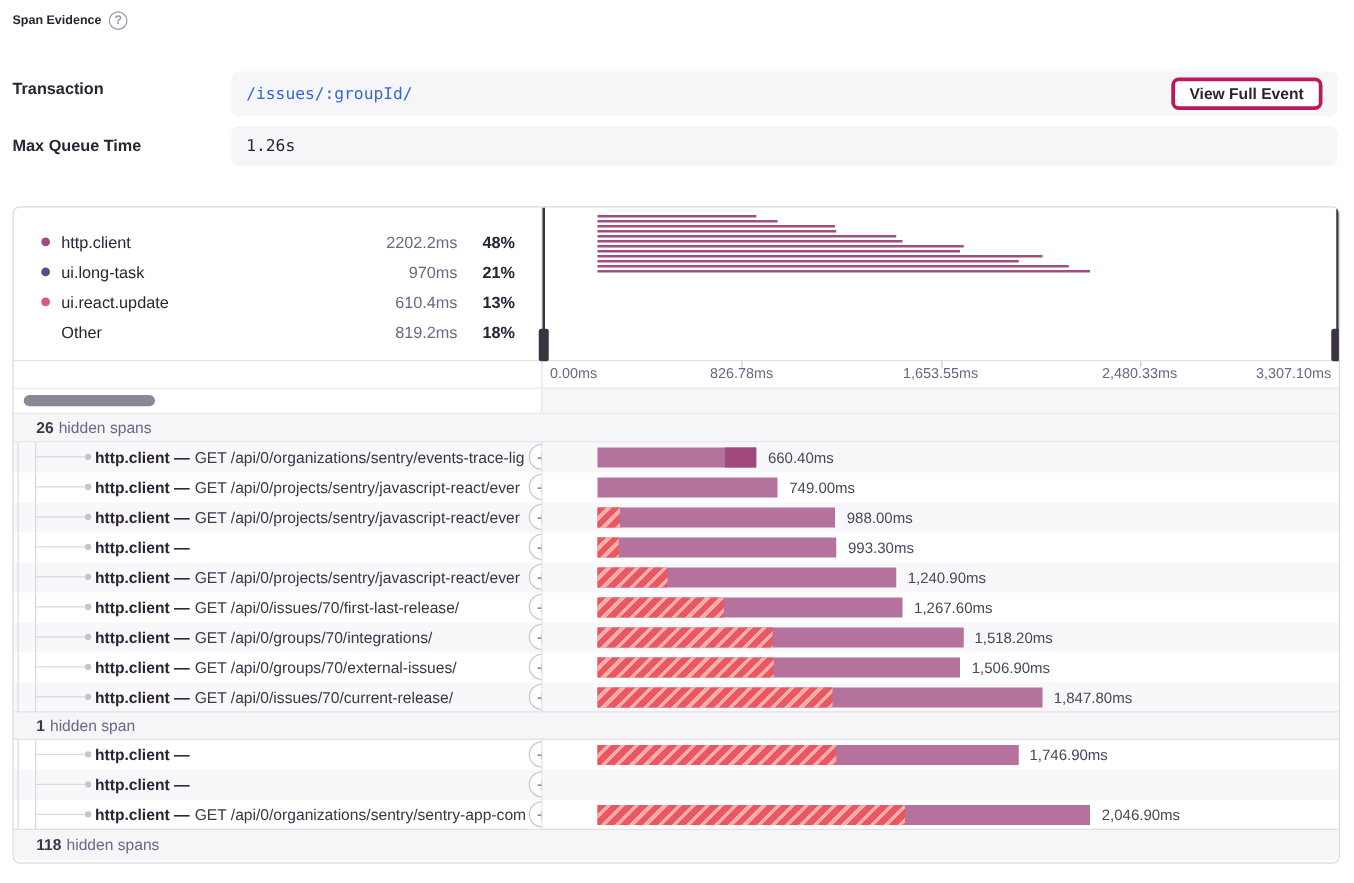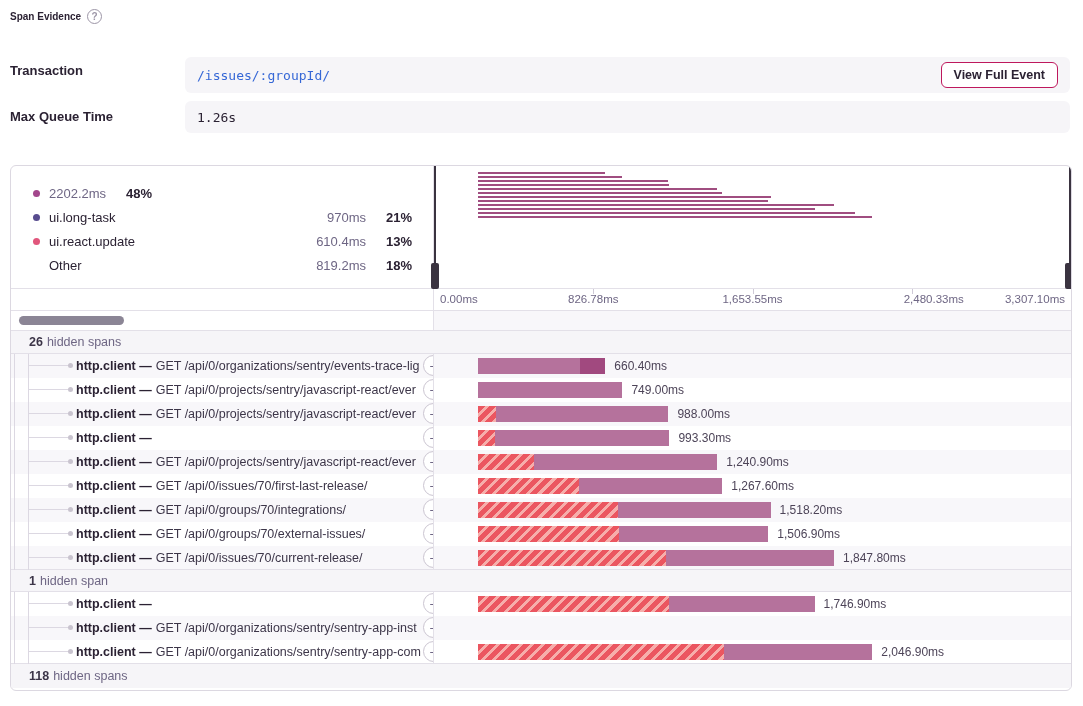--- a/index.html
+++ b/index.html
@@ -23,21 +23,21 @@
   .value-box {
     position:absolute; left:185px; width:885px; background:#f6f5f8;
     border-radius:6px; display:flex; align-items:center; padding:0 12px;
   }
   .value-box .mono-val { font-size:13px; }
   #transaction-box { top:57px; height:36px;gap:24px; }
   #transaction-box .mono-val { color:#3567d6; }
   #maxqueue-box { top:101px; height:32px; }
   #maxqueue-box .mono-val { color:#2b2233; }
   .view-btn {
-    margin-left:auto; background:#fff; border:1px solid #be185d; border-radius:6px;
+    margin-left:auto; background:#fff; border:3px solid #be185d; border-radius:6px;
     height:26px; padding:0 12px; font-size:12.5px; font-weight:700; color:#2b2233;
     display:flex; align-items:center; cursor:pointer; font-family:inherit;
   }
 
   
   .widget {
     position:absolute; left:10px; top:165px; width:1062px; height:526px;
     border:1px solid #dcd8e1; border-radius:6px; overflow:hidden; background:#fff;
   }
   .top-section { display:flex; height:122px; }
@@ -118,20 +118,21 @@
 <div class="field-label" style="top:109px;">Max Queue Time</div>
 <div class="value-box" id="maxqueue-box">
   <span class="mono-val mono">1.26s</span>
 </div>
 
 <div class="widget">
   <div class="top-section">
     <div class="legend-col">
         <div class="legend-row">
           <span class="legend-dot" style="background: rgb(163, 71, 140);"></span>
+          <span class="legend-label">http.client</span>
           <span class="legend-value">2202.2ms</span>
           <span class="legend-pct">48%</span>
         </div>
         <div class="legend-row">
           <span class="legend-dot" style="background: rgb(88, 76, 143);"></span>
           <span class="legend-label">ui.long-task</span>
           <span class="legend-value">970ms</span>
           <span class="legend-pct">21%</span>
         </div>
         <div class="legend-row">
@@ -173,21 +174,21 @@
 
   <div class="axis-section">
     <div class="axis-left"></div>
     <div class="axis-right">
         <div class="axis-label" style="left: 6px;">0.00ms</div>
         <div class="axis-tick" style="left: 25%;"></div>
         <div class="axis-label" style="left: 25%; transform: translateX(-50%);">826.78ms</div>
         <div class="axis-tick" style="left: 50%;"></div>
         <div class="axis-label" style="left: 50%; transform: translateX(-50%);">1,653.55ms</div>
         <div class="axis-tick" style="left: 75%;"></div>
-        <div class="axis-label" style="left: 75%; transform: translateX(-50%); margin-left: 22px;">2,480.33ms</div>
+        <div class="axis-label" style="left: 75%; transform: translateX(-50%);">2,480.33ms</div>
         <div class="axis-label" style="right: 6px;">3,307.10ms</div>
       </div>
   </div>
 
   <div class="scroll-section">
     <div class="scroll-left">
       <div class="scroll-thumb"></div>
     </div>
     <div class="scroll-right"></div>
   </div>
@@ -388,21 +389,20 @@
         </div>
       </div>
       <div class="srow alt">
         <div class="srow-left">
           <div class="trunk t1"></div>
           <div class="trunk t2"></div>
           <div class="connector"></div>
           <div class="tree-dot"></div>
           <div class="stext">
             <span class="sop">http.client —</span>
-            <span>GET /api/0/organizations/sentry/sentry-app-inst</span>
           </div>
           <button class="add-btn">+</button>
         </div>
       </div>
       <div class="srow">
         <div class="srow-left">
           <div class="trunk t1"></div>
           <div class="trunk t2"></div>
           <div class="connector"></div>
           <div class="tree-dot"></div>

